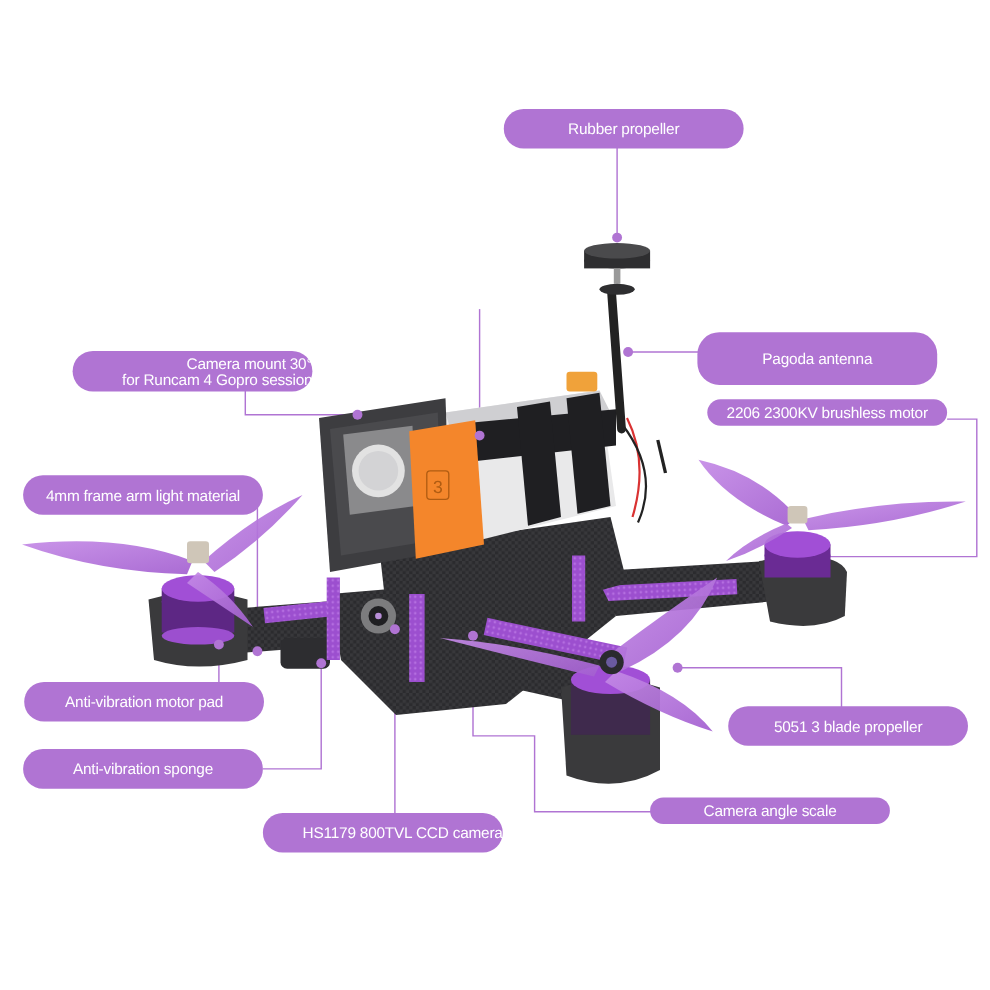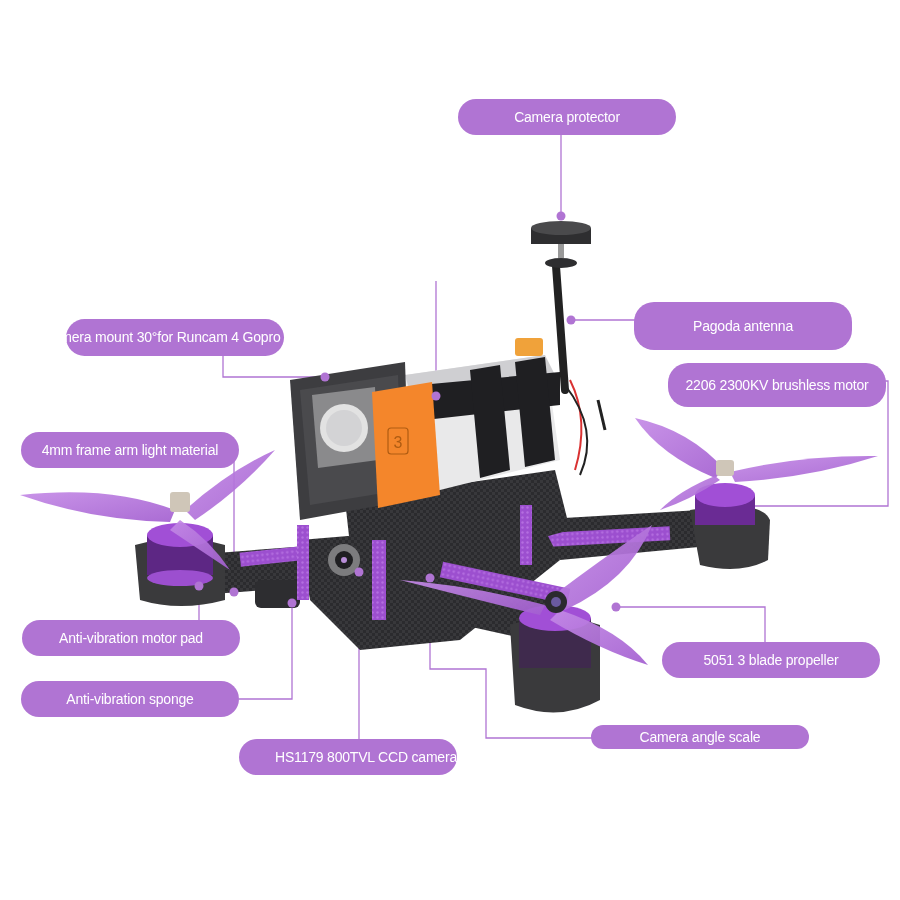--- a/index.html
+++ b/index.html
@@ -5,21 +5,21 @@
     html, body { margin: 0; padding: 0; background: #ffffff; }
     body { width: 900px; height: 900px; position: relative; overflow: hidden;
            font-family: "Liberation Sans", "DejaVu Sans", sans-serif; }
     #stage { position: absolute; left: 0; top: 0; width: 900px; height: 900px; }
     svg.drone { position: absolute; left: 0; top: 0; width: 900px; height: 900px; }
     .pill {
       position: absolute; background: #b074d3; color: #ffffff;
       border-radius: 20px; display: flex; align-items: center; justify-content: center;
       font-size: 14px; letter-spacing: -0.2px; white-space: nowrap; box-sizing: border-box;
     }
-    .pill.left-align { justify-content: flex-start; padding-left: 23px; line-height: 15px; flex-direction: row; align-items: center; }
+    .pill.left-align { justify-content: flex-start; padding-left: 23px; line-height: 15px; flex-direction: column; align-items: flex-end; }
     .pill span { display: block; }
   </style>
 </head>
 <body>
 
 <div id="stage">
 
   <svg class="drone" viewBox="0 0 900 900">
     <defs>
       <linearGradient id="propG" x1="0" y1="0" x2="1" y2="1">
@@ -159,34 +159,34 @@
       <circle cx="234" cy="592" r="4.5"></circle>
       <circle cx="199" cy="586" r="4.5"></circle>
       <circle cx="292" cy="603" r="4.5"></circle>
       <circle cx="359" cy="572" r="4.5"></circle>
       <circle cx="430" cy="578" r="4.5"></circle>
       <circle cx="616" cy="607" r="4.5"></circle>
     </g>
   </svg>
 
   <div class="pill" style="left:458px; top:99px; width:218px; height:36px;">
-    <span>Camera protector</span>
+    <span>Rubber propeller</span>
   </div>
 
 
   <div class="pill left-align" style="left:66px; top:319px; width:218px; height:37px; justify-content:center;">
     <span>Camera mount 30°</span>
     <span>for Runcam 4 Gopro session</span>
   </div>
 
   <div class="pill" style="left:634px; top:302px; width:218px; height:48px;">
     <span>Pagoda antenna</span>
   </div>
 
-  <div class="pill" style="left:668px; top:363px; width:218px; height:44px;">
+  <div class="pill" style="left:643px; top:363px; width:218px; height:24px;">
     <span>2206 2300KV brushless motor</span>
   </div>
 
   <div class="pill" style="left:21px; top:432px; width:218px; height:36px;">
     <span>4mm frame arm light material</span>
   </div>
 
   <div class="pill" style="left:21px; top:681px; width:218px; height:36px;">
     <span>Anti-vibration sponge</span>
   </div>

